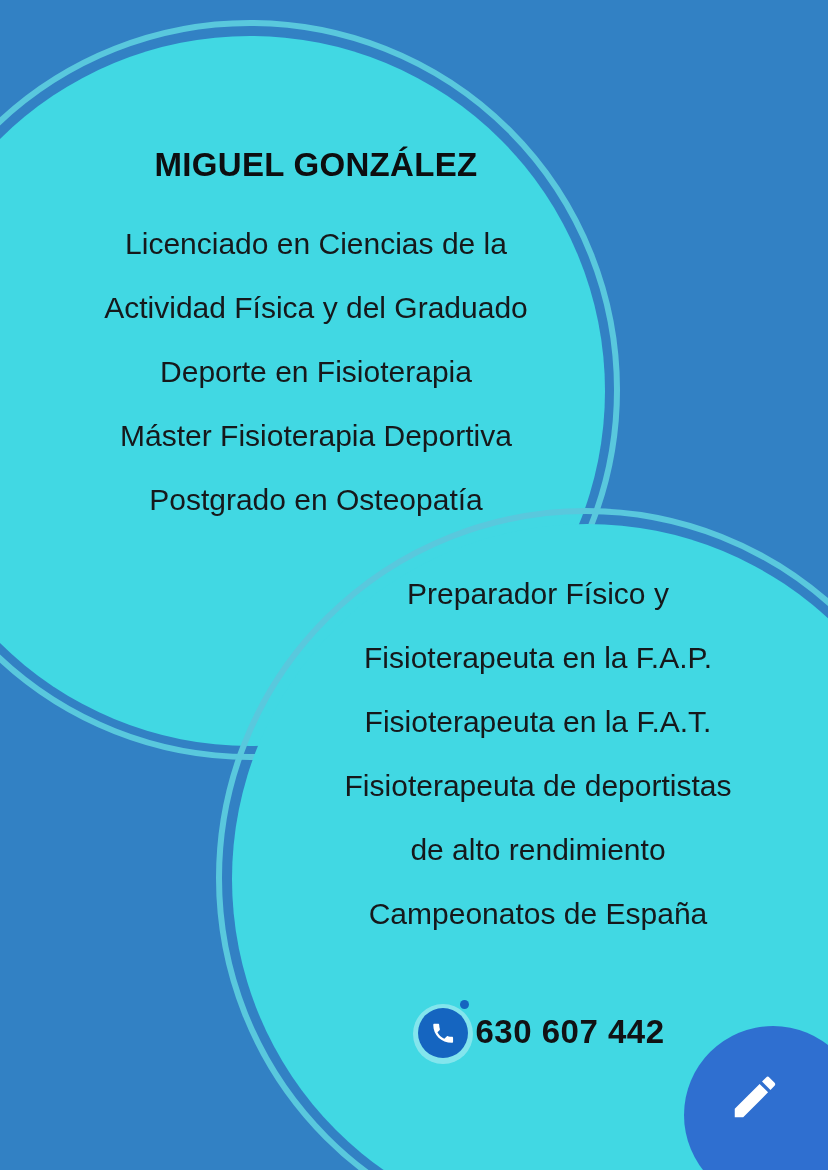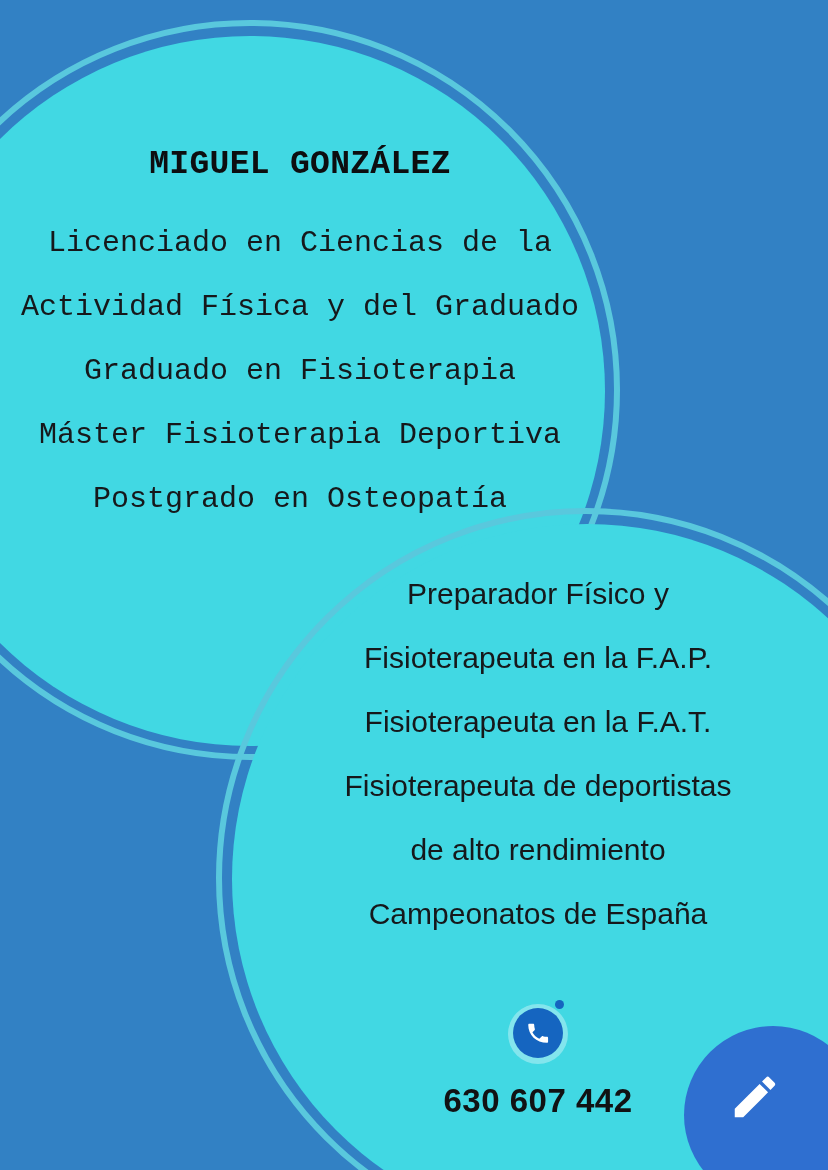--- a/index.html
+++ b/index.html
@@ -59,26 +59,25 @@
     top: 524px;
     width: 710px;
     height: 710px;
     border-radius: 50%;
     background: #41d8e3;
   }
 
   
   .block-top {
     position: absolute;
-    left: 0;
+    left: 16px;
     top: 146px;
     width: 600px;
     text-align: center;
     color: #17181a;
-    font-family: Liberation Mono, monospace;
   }
   .block-bottom {
     position: absolute;
     left: 248px;
     top: 562px;
     width: 580px;
     text-align: center;
     color: #17181a;
   }
 
@@ -99,22 +98,21 @@
 
   
   .phone-row {
     position: absolute;
     left: 248px;
     top: 1000px;
     width: 580px;
     display: flex;
     align-items: center;
     justify-content: center;
-    gap: 18px;
-    flex-direction: column;
+    gap: 0;
   }
   .phone-icon {
     width: 64px;
     height: 64px;
     position: relative;
     flex: 0 0 auto;
   }
   .phone-icon .halo {
     position: absolute;
     left: 2px;
@@ -184,21 +182,21 @@
   <div class="circle-top-ring"></div>
   <div class="circle-top"></div>
 
   <div class="circle-bottom-ring"></div>
   <div class="circle-bottom"></div>
 
   <div class="block-top">
     <div class="name">MIGUEL GONZÁLEZ</div>
     <div class="line">Licenciado en Ciencias de la</div>
     <div class="line">Actividad Física y del Graduado</div>
-    <div class="line">Graduado en Fisioterapia</div>
+    <div class="line">Deporte en Fisioterapia</div>
     <div class="line">Máster Fisioterapia Deportiva</div>
     <div class="line">Postgrado en Osteopatía</div>
   </div>
 
   <div class="block-bottom">
     <div class="line">Preparador Físico y</div>
     <div class="line">Fisioterapeuta en la F.A.P.</div>
     <div class="line">Fisioterapeuta en la F.A.T.</div>
     <div class="line">Fisioterapeuta de deportistas</div>
     <div class="line">de alto rendimiento</div>

